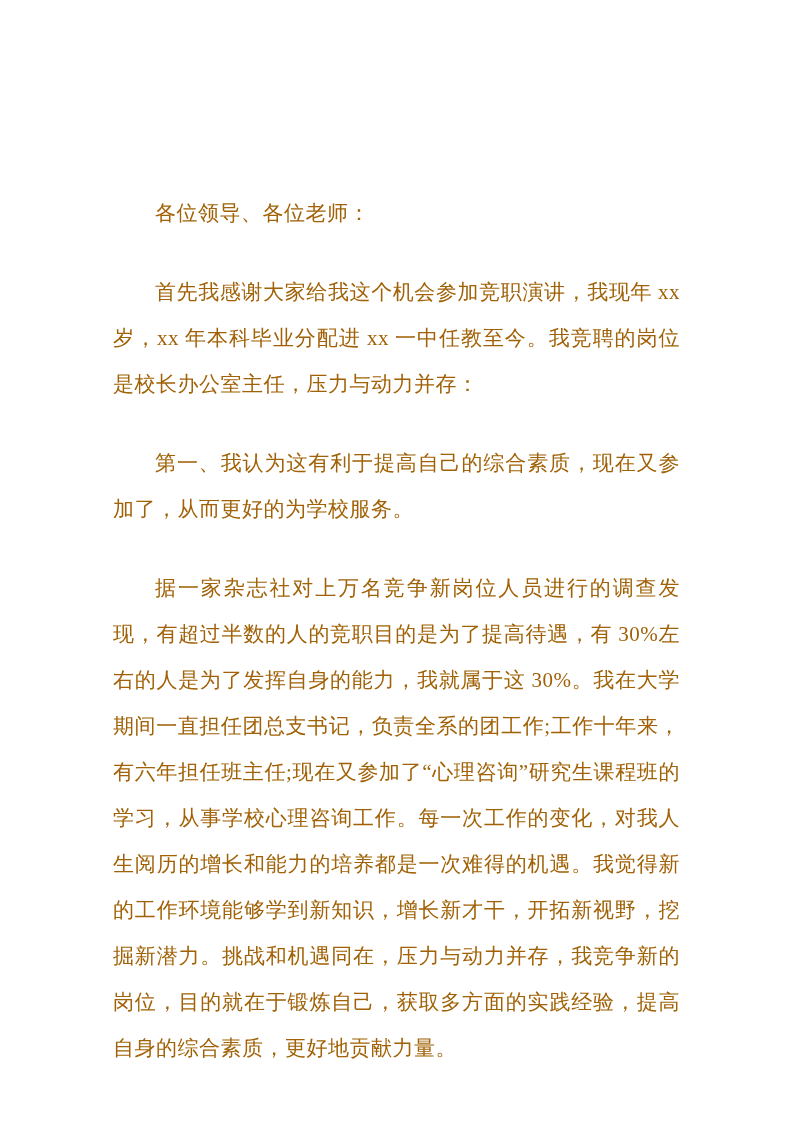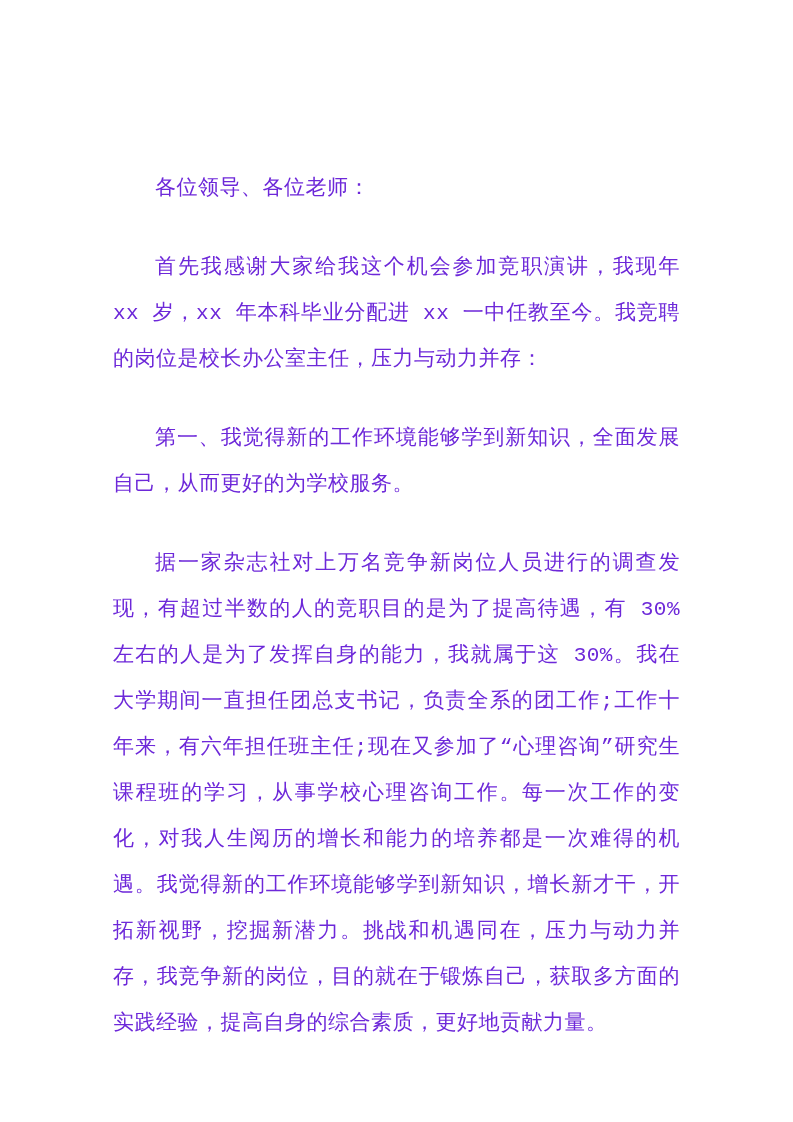--- a/index.html
+++ b/index.html
@@ -12,41 +12,41 @@
     position: relative;
     width: 793px;
     height: 1122px;
     margin: 0 auto;
     background: #ffffff;
     overflow: hidden;
     box-sizing: border-box;
   }
   .doc-content {
     position: absolute;
-    top: 166px;
+    top: 190px;
     left: 113px;
     width: 567px;
-    font-family: Liberation Mono, monospace;
+    font-family: Liberation Serif, serif;
     font-size: 21px;
     line-height: 46px;
-    color: #6d28d9;
+    color: #a16207;
     text-align: justify;
     letter-spacing: 0.5px;
   }
   .doc-content p {
     margin: 0 0 33px 0;
     text-indent: 2em;
   }
   .doc-content p:last-child {
     margin-bottom: 0;
   }
 </style>
 </head>
 <body>
 
 <div class="page">
   <div class="doc-content">
     <p>各位领导、各位老师：</p>
     <p>首先我感谢大家给我这个机会参加竞职演讲，我现年 xx 岁，xx 年本科毕业分配进 xx 一中任教至今。我竞聘的岗位是校长办公室主任，压力与动力并存：</p>
-    <p>第一、我觉得新的工作环境能够学到新知识，全面发展自己，从而更好的为学校服务。</p>
+    <p>第一、我认为这有利于提高自己的综合素质，现在又参加了，从而更好的为学校服务。</p>
     <p>据一家杂志社对上万名竞争新岗位人员进行的调查发现，有超过半数的人的竞职目的是为了提高待遇，有 30%左右的人是为了发挥自身的能力，我就属于这 30%。我在大学期间一直担任团总支书记，负责全系的团工作;工作十年来，有六年担任班主任;现在又参加了“心理咨询”研究生课程班的学习，从事学校心理咨询工作。每一次工作的变化，对我人生阅历的增长和能力的培养都是一次难得的机遇。我觉得新的工作环境能够学到新知识，增长新才干，开拓新视野，挖掘新潜力。挑战和机遇同在，压力与动力并存，我竞争新的岗位，目的就在于锻炼自己，获取多方面的实践经验，提高自身的综合素质，更好地贡献力量。</p>
   </div>
 </div>
 
 </body></html>

